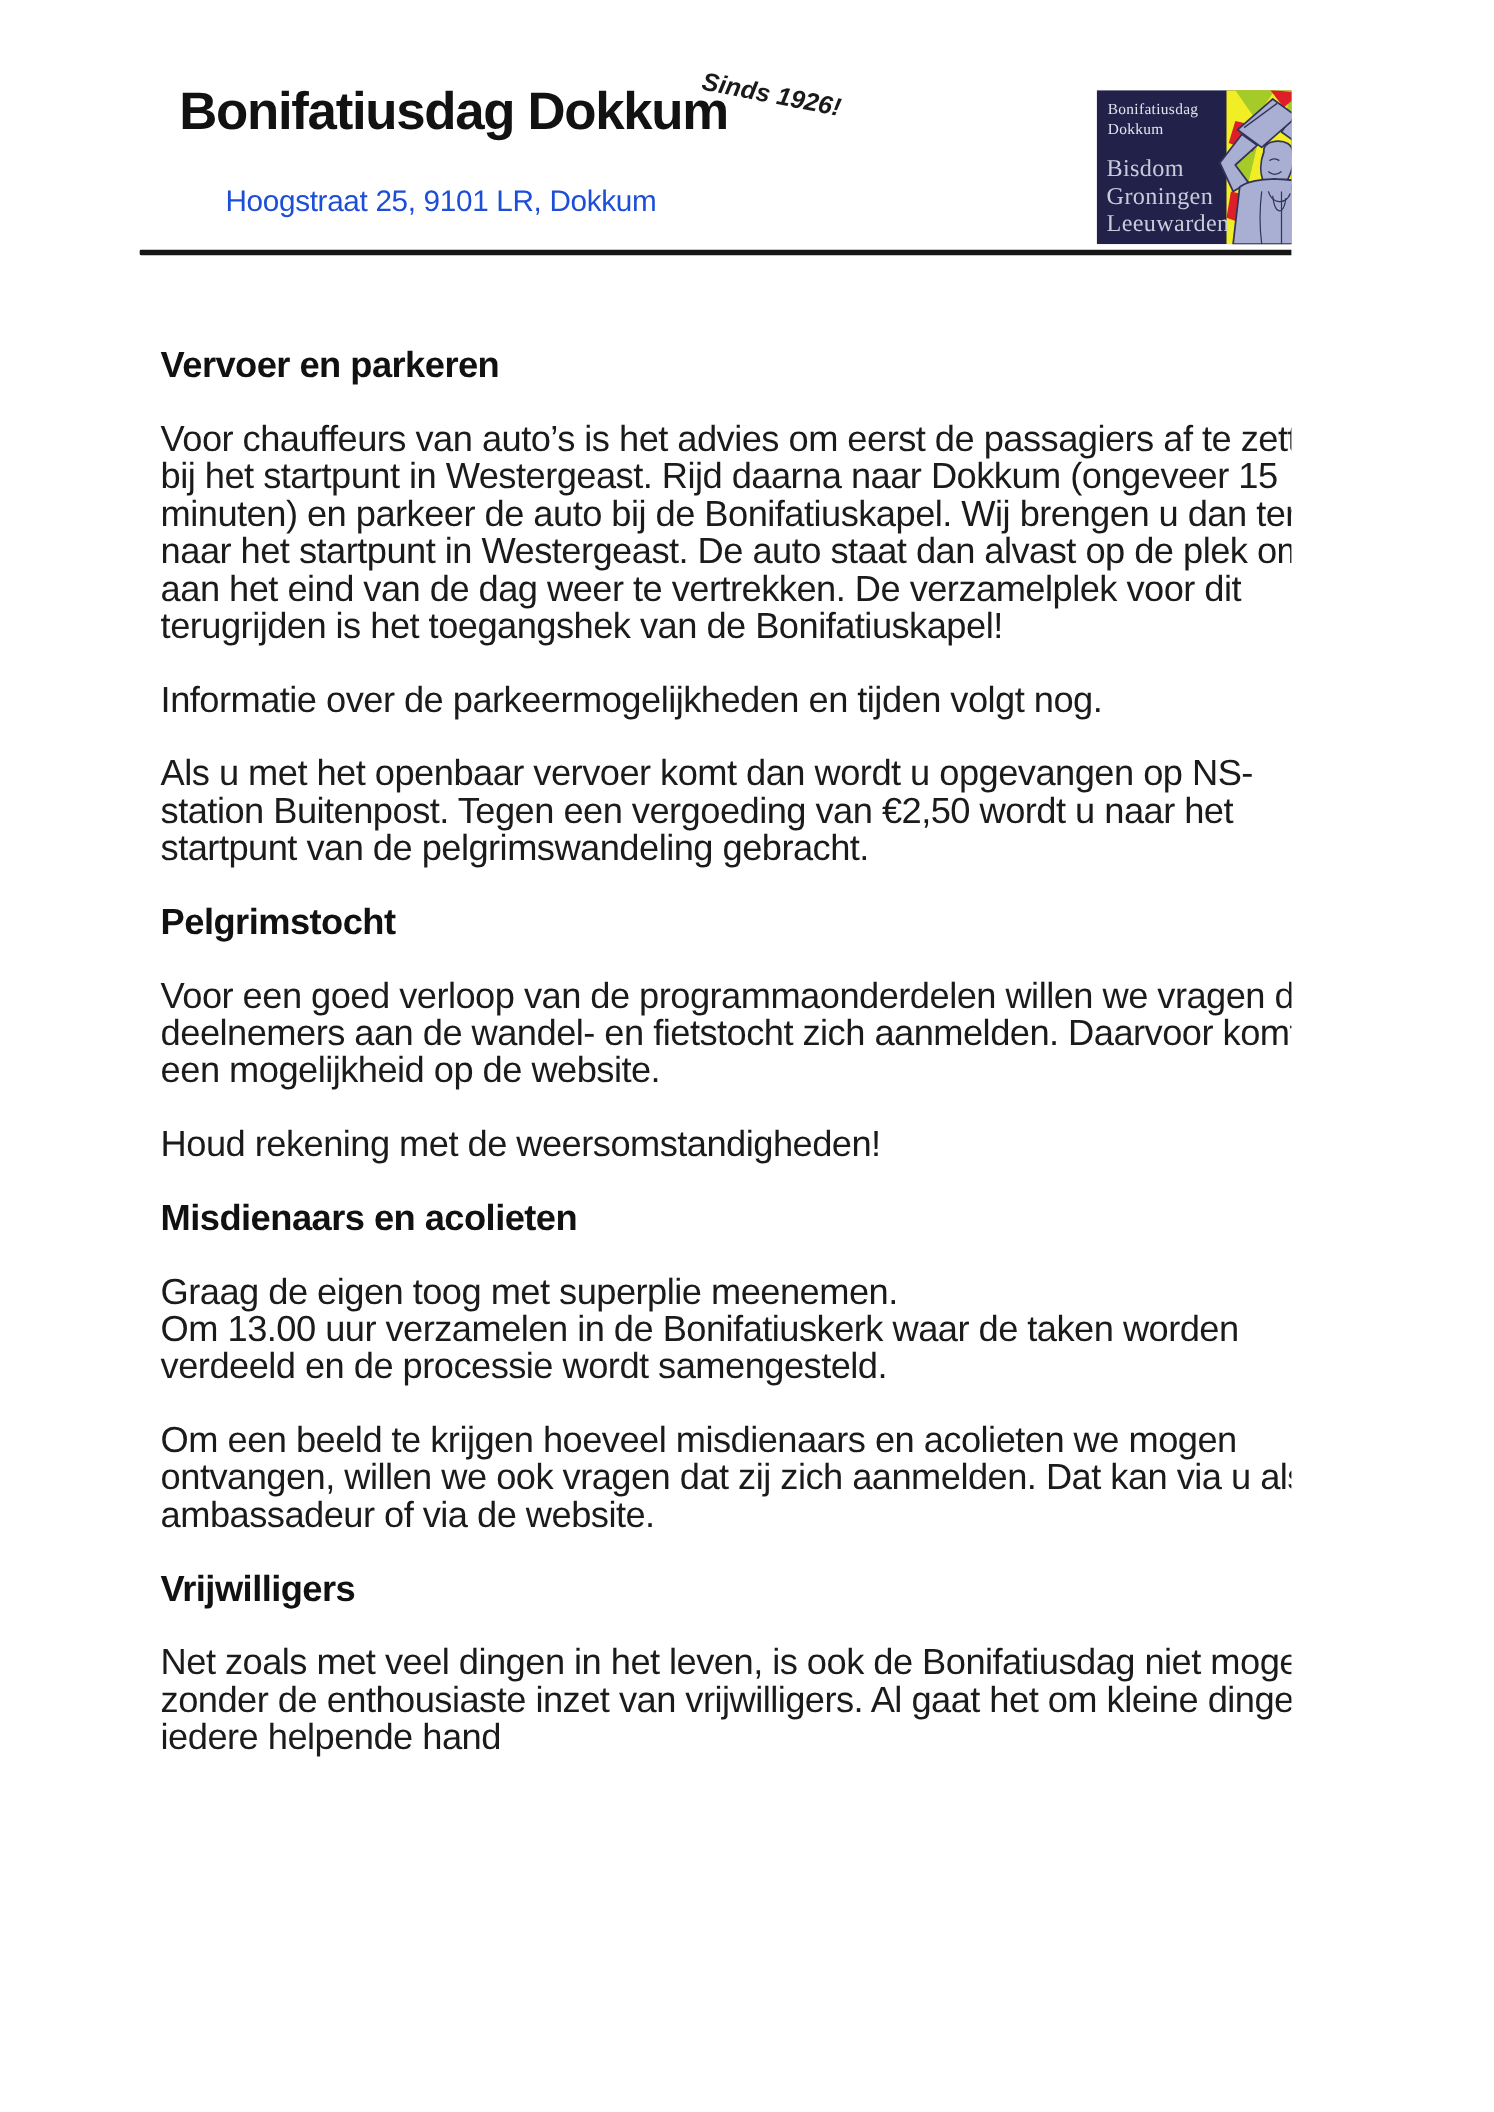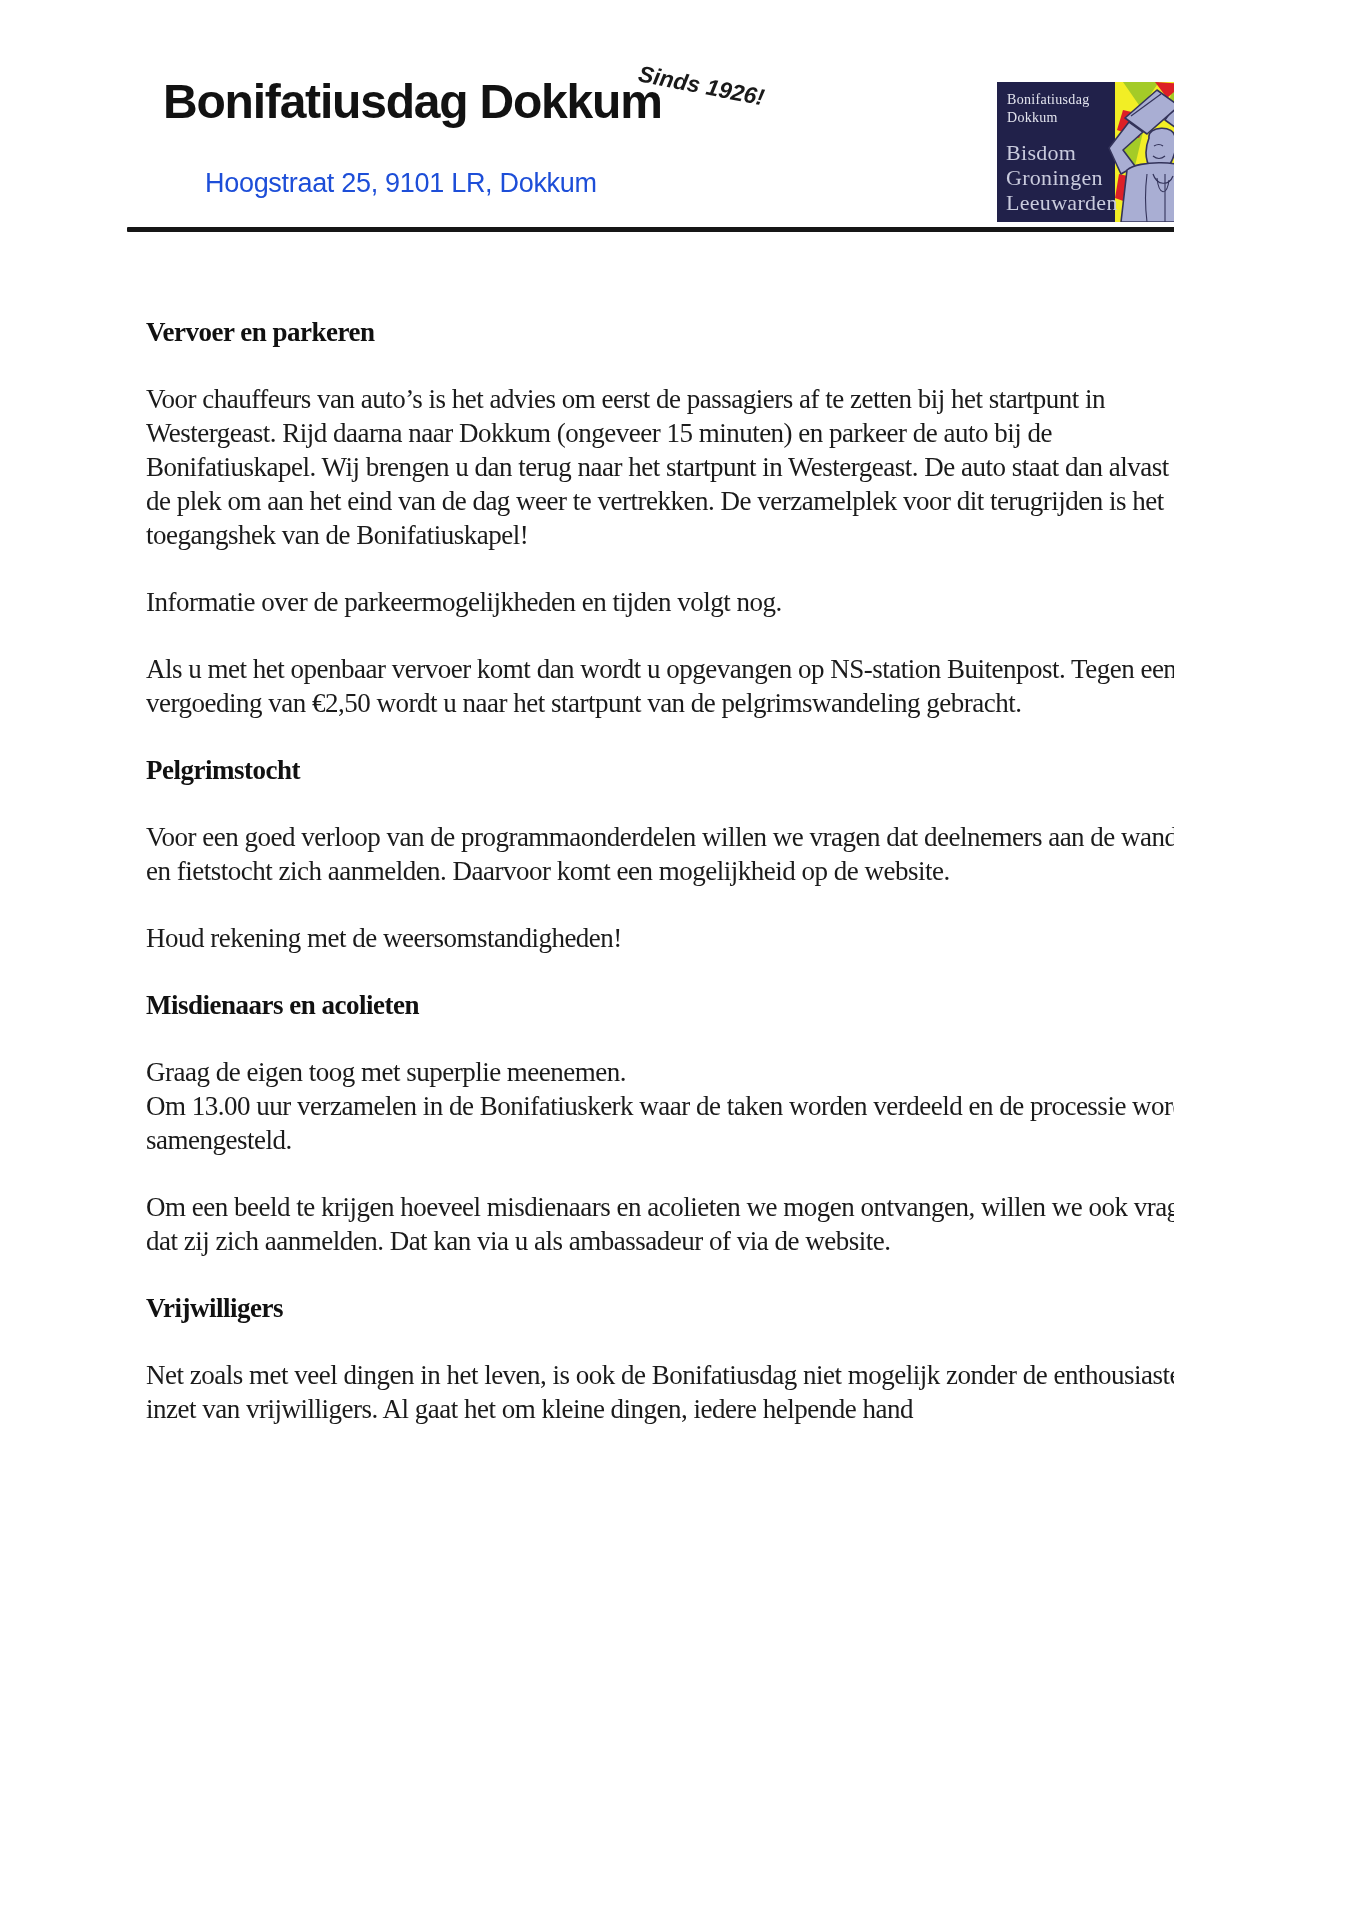--- a/index.html
+++ b/index.html
@@ -32,21 +32,21 @@
   .logo text{font-family:"Liberation Serif", serif;}
   .logo .org-line{font-size:14px;fill:#e3e4ee;letter-spacing:0.3px;}
   .logo .bisdom-line{font-size:22px;fill:#c9cbdd;letter-spacing:0.3px;}
   .header-rule{
     position:absolute;left:127px;top:227px;width:1071px;height:5px;
     background:#161616;border-radius:1px;
   }
   
   .doc-body{
     position:absolute;left:146px;top:315px;width:1080px;
-    font-size:27px;letter-spacing:-0.5px;line-height:34px;color:#1b1b1b;font-family:Liberation Serif, serif;
+    font-size:33px;letter-spacing:-0.5px;line-height:34px;color:#1b1b1b;
   }
   .doc-body .block{margin:0 0 33px 0;white-space:pre-line;}
   .doc-body .heading{font-weight:700;color:#111;}
 </style>
 </head>
 <body>
 
 <div class="page">
 
   <header class="doc-header">

